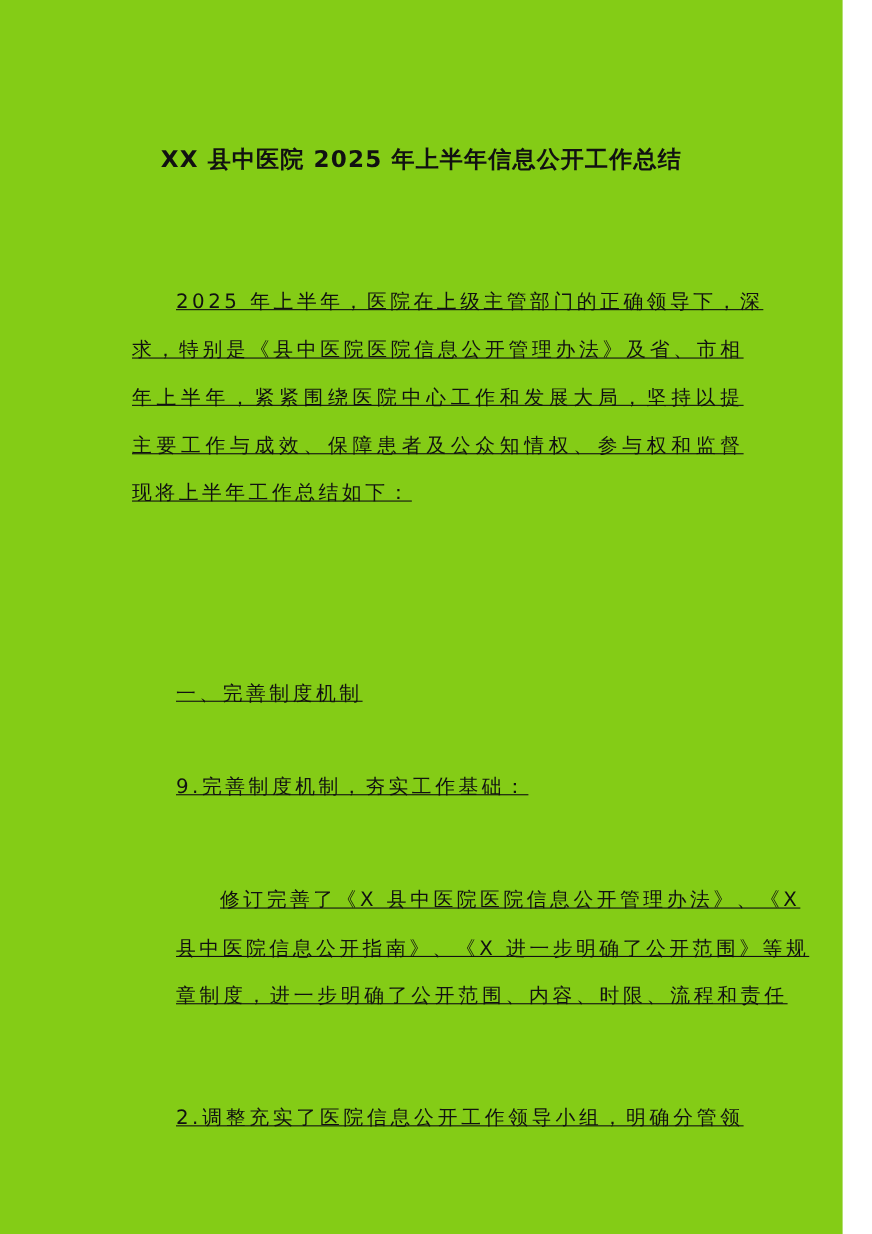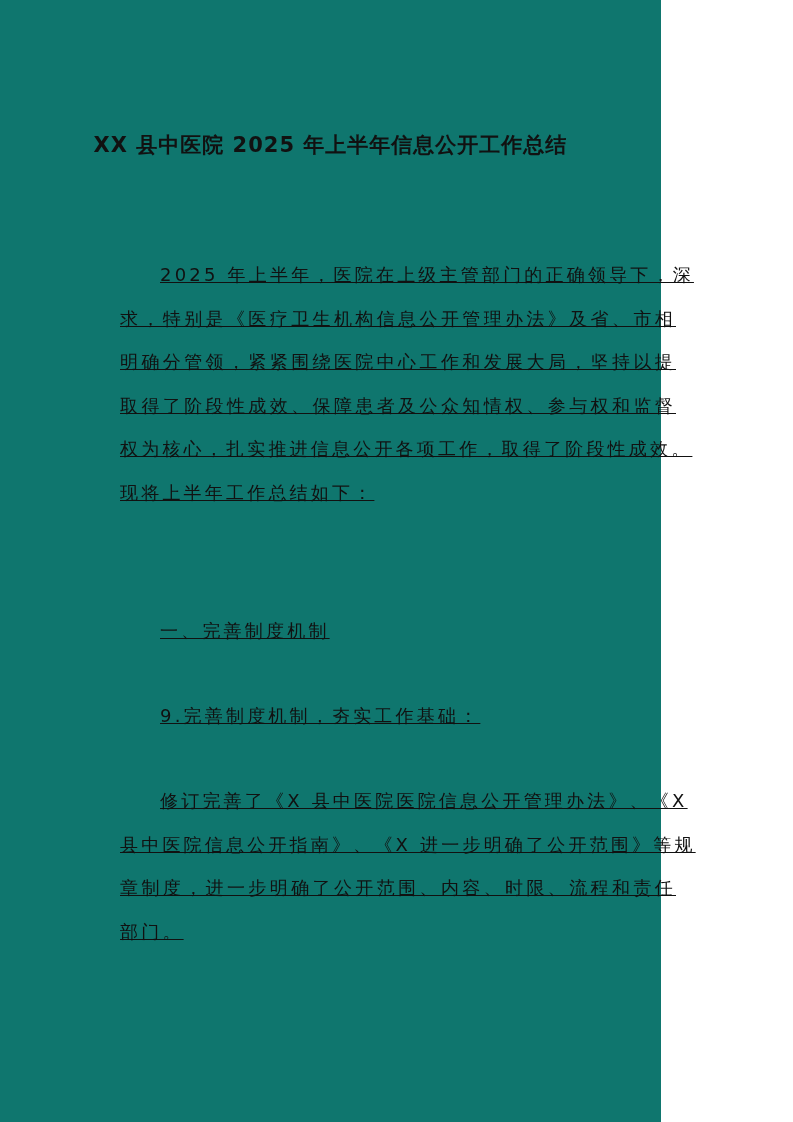--- a/index.html
+++ b/index.html
@@ -11,22 +11,22 @@
     width: 793px;
     height: 1122px;
     position: relative;
     overflow: hidden;
     font-family: "DejaVu Sans", "Liberation Sans", sans-serif;
     color: #111111;
   }
   .page {
     position: absolute;
     left: 0; top: 0;
-    width: 661px; height: 1122px;
-    background: #0f766e;
+    width: 766px; height: 1122px;
+    background: #84cc16;
   }
   .title {
     position: absolute;
     left: 0; right: 0;
     top: 128px;
     text-align: center;
     font-size: 21px;
     font-weight: bold;
     letter-spacing: 1px;
     line-height: 34px;
@@ -49,48 +49,49 @@
   }
   .line.last {
     text-align-last: left;
   }
   .indent {
     padding-left: 40px;
   }
   .p1 { top: 253px; }
   .h1 { top: 609px; }
   .h2 { top: 694px; }
-  .p2 { top: 779px; }
+  .p2 { top: 797px; margin-left: 40px; }
   .h3 { top: 995px; }
 </style>
 </head>
 <body>
 
 <div class="page">
 
   <div class="title">XX 县中医院 2025 年上半年信息公开工作总结</div>
 
   <div class="body-block p1">
     <span class="line indent">2025 年上半年，医院在上级主管部门的正确领导下，深</span>
-    <span class="line">求，特别是《医疗卫生机构信息公开管理办法》及省、市相</span>
-    <span class="line">明确分管领，紧紧围绕医院中心工作和发展大局，坚持以提</span>
-    <span class="line">取得了阶段性成效、保障患者及公众知情权、参与权和监督</span>
-    <span class="line">权为核心，扎实推进信息公开各项工作，取得了阶段性成效。</span>
+    <span class="line">求，特别是《县中医院医院信息公开管理办法》及省、市相</span>
+    <span class="line">年上半年，紧紧围绕医院中心工作和发展大局，坚持以提</span>
+    <span class="line">主要工作与成效、保障患者及公众知情权、参与权和监督</span>
     <span class="line last">现将上半年工作总结如下：</span>
   </div>
 
   <div class="body-block h1">
     <span class="line last indent">一、完善制度机制</span>
   </div>
 
   <div class="body-block h2">
     <span class="line last indent">9.完善制度机制，夯实工作基础：</span>
   </div>
 
   <div class="body-block p2">
     <span class="line indent">修订完善了《X 县中医院医院信息公开管理办法》、《X</span>
     <span class="line">县中医院信息公开指南》、《X 进一步明确了公开范围》等规</span>
     <span class="line">章制度，进一步明确了公开范围、内容、时限、流程和责任</span>
-    <span class="line last">部门。</span>
   </div>
 
+  <div class="body-block h3">
+    <span class="line indent">2.调整充实了医院信息公开工作领导小组，明确分管领</span>
+  </div>
 
 </div>
 
 </body></html>

